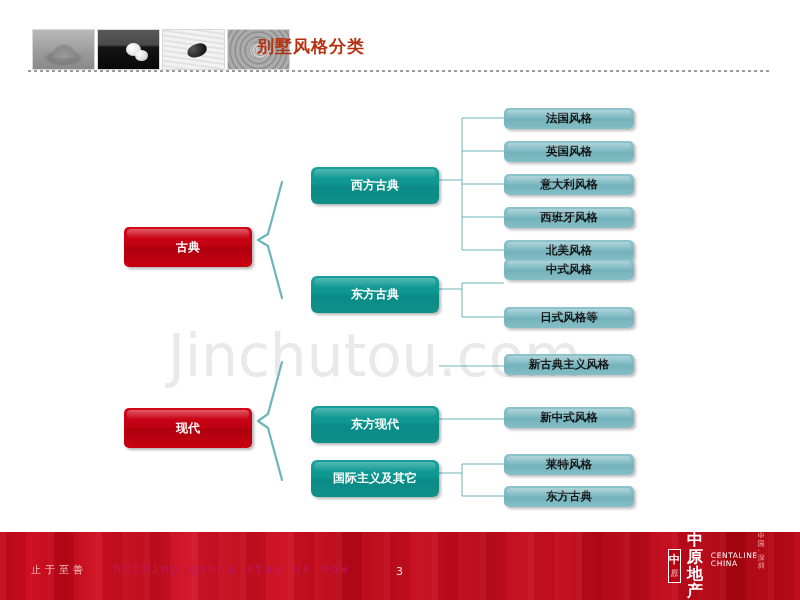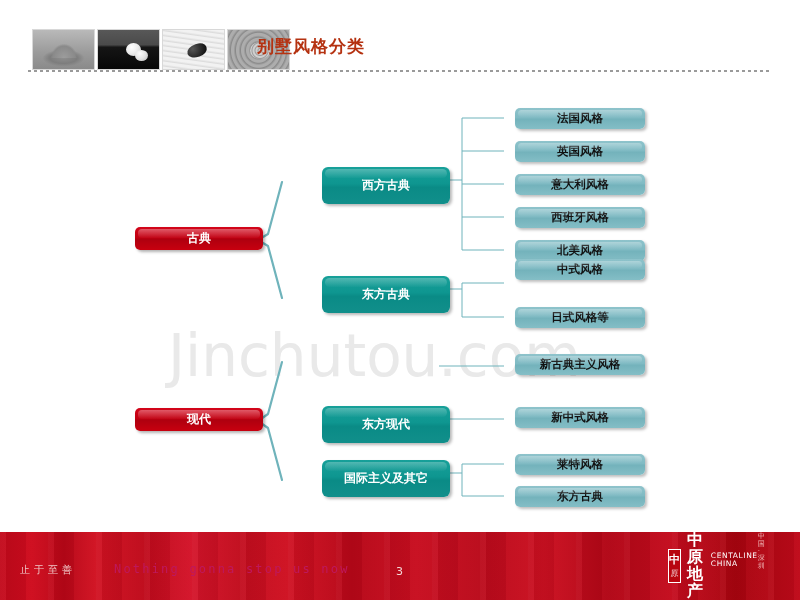--- a/index.html
+++ b/index.html
@@ -43,24 +43,24 @@
   
   .watermark{position:absolute;left:168px;top:322px;font-size:58px;color:#e9e9e9;
       font-family:"DejaVu Sans","Liberation Sans",sans-serif;letter-spacing:0px;
       font-weight:normal;user-select:none;white-space:nowrap;}
 
   
   .diagram{position:absolute;left:0;top:72px;width:800px;height:460px;}
   svg.links{position:absolute;left:0;top:0;width:800px;height:460px;}
 
   .node{position:absolute;box-sizing:border-box;display:flex;align-items:center;
-      justify-content:center;color:#ffffff;font-weight:bold;white-space:nowrap;margin-left:11px;}
+      justify-content:center;color:#ffffff;font-weight:bold;white-space:nowrap;}
 
   .node.l1{
-    width:128px;height:23px;border-radius:5px;font-size:12px;
+    width:128px;height:40px;border-radius:5px;font-size:12px;
     background:linear-gradient(#d3051a 0%,#c00011 48%,#ae000f 52%,#c8000f 100%);
     box-shadow:2px 2px 3px rgba(0,0,0,0.30);
   }
   .node.l1:after{content:"";position:absolute;left:3px;right:3px;top:2px;height:9px;border-radius:4px;
       background:linear-gradient(rgba(255,255,255,0.34),rgba(255,255,255,0.02));pointer-events:none;}
 
   .node.l2{
     width:128px;height:37px;border-radius:6px;font-size:12px;
     background:linear-gradient(#17a099 0%,#0e9690 45%,#0a8b86 55%,#118f8b 100%);
     box-shadow:2px 2px 3px rgba(0,0,0,0.28);
@@ -82,21 +82,21 @@
         linear-gradient(to right,
           #c2081a 0%, #cf0c1e 4%, #b80617 8%, #d11222 12%, #bf0a1b 18%,
           #d4142a 24%, #c20d1e 30%, #cf1122 36%, #b70718 44%, #c80e20 52%,
           #bb0a1b 60%, #cb1021 68%, #b20616 76%, #c40c1e 84%, #a8040f 92%, #c00a1a 100%);
   }
   .footer-stripes{position:absolute;left:0;top:0;width:800px;height:68px;
       background:repeating-linear-gradient(to right,
         rgba(255,255,255,0.045) 0px, rgba(255,255,255,0.045) 6px,
         rgba(0,0,0,0.05) 6px, rgba(0,0,0,0.05) 26px,
         rgba(255,255,255,0.02) 26px, rgba(255,255,255,0.02) 48px);}
-  .footer-cn{position:absolute;left:20px;top:563px;font-size:10px;color:#f0c7c7;letter-spacing:4px;
+  .footer-cn{position:absolute;left:31px;top:563px;font-size:10px;color:#f0c7c7;letter-spacing:4px;
       font-family:"DejaVu Sans","Liberation Sans",sans-serif;}
   .footer-en{position:absolute;left:114px;top:562px;font-size:12px;color:#be185d;letter-spacing:2.2px;
       font-family:"DejaVu Sans Mono","Liberation Mono",monospace;}
   .page-num{position:absolute;left:396px;top:565px;font-size:11px;color:#f4d9d9;
       font-family:"DejaVu Sans","Liberation Sans",sans-serif;}
 
   .logo{position:absolute;left:668px;top:546px;width:108px;height:40px;display:flex;align-items:center;gap:6px;}
   .logo-mark{width:24px;height:34px;border:1.5px solid #ffffff;box-sizing:border-box;
       display:flex;flex-direction:column;align-items:center;justify-content:space-around;
       background:#b8050f;padding:1px 0;}

